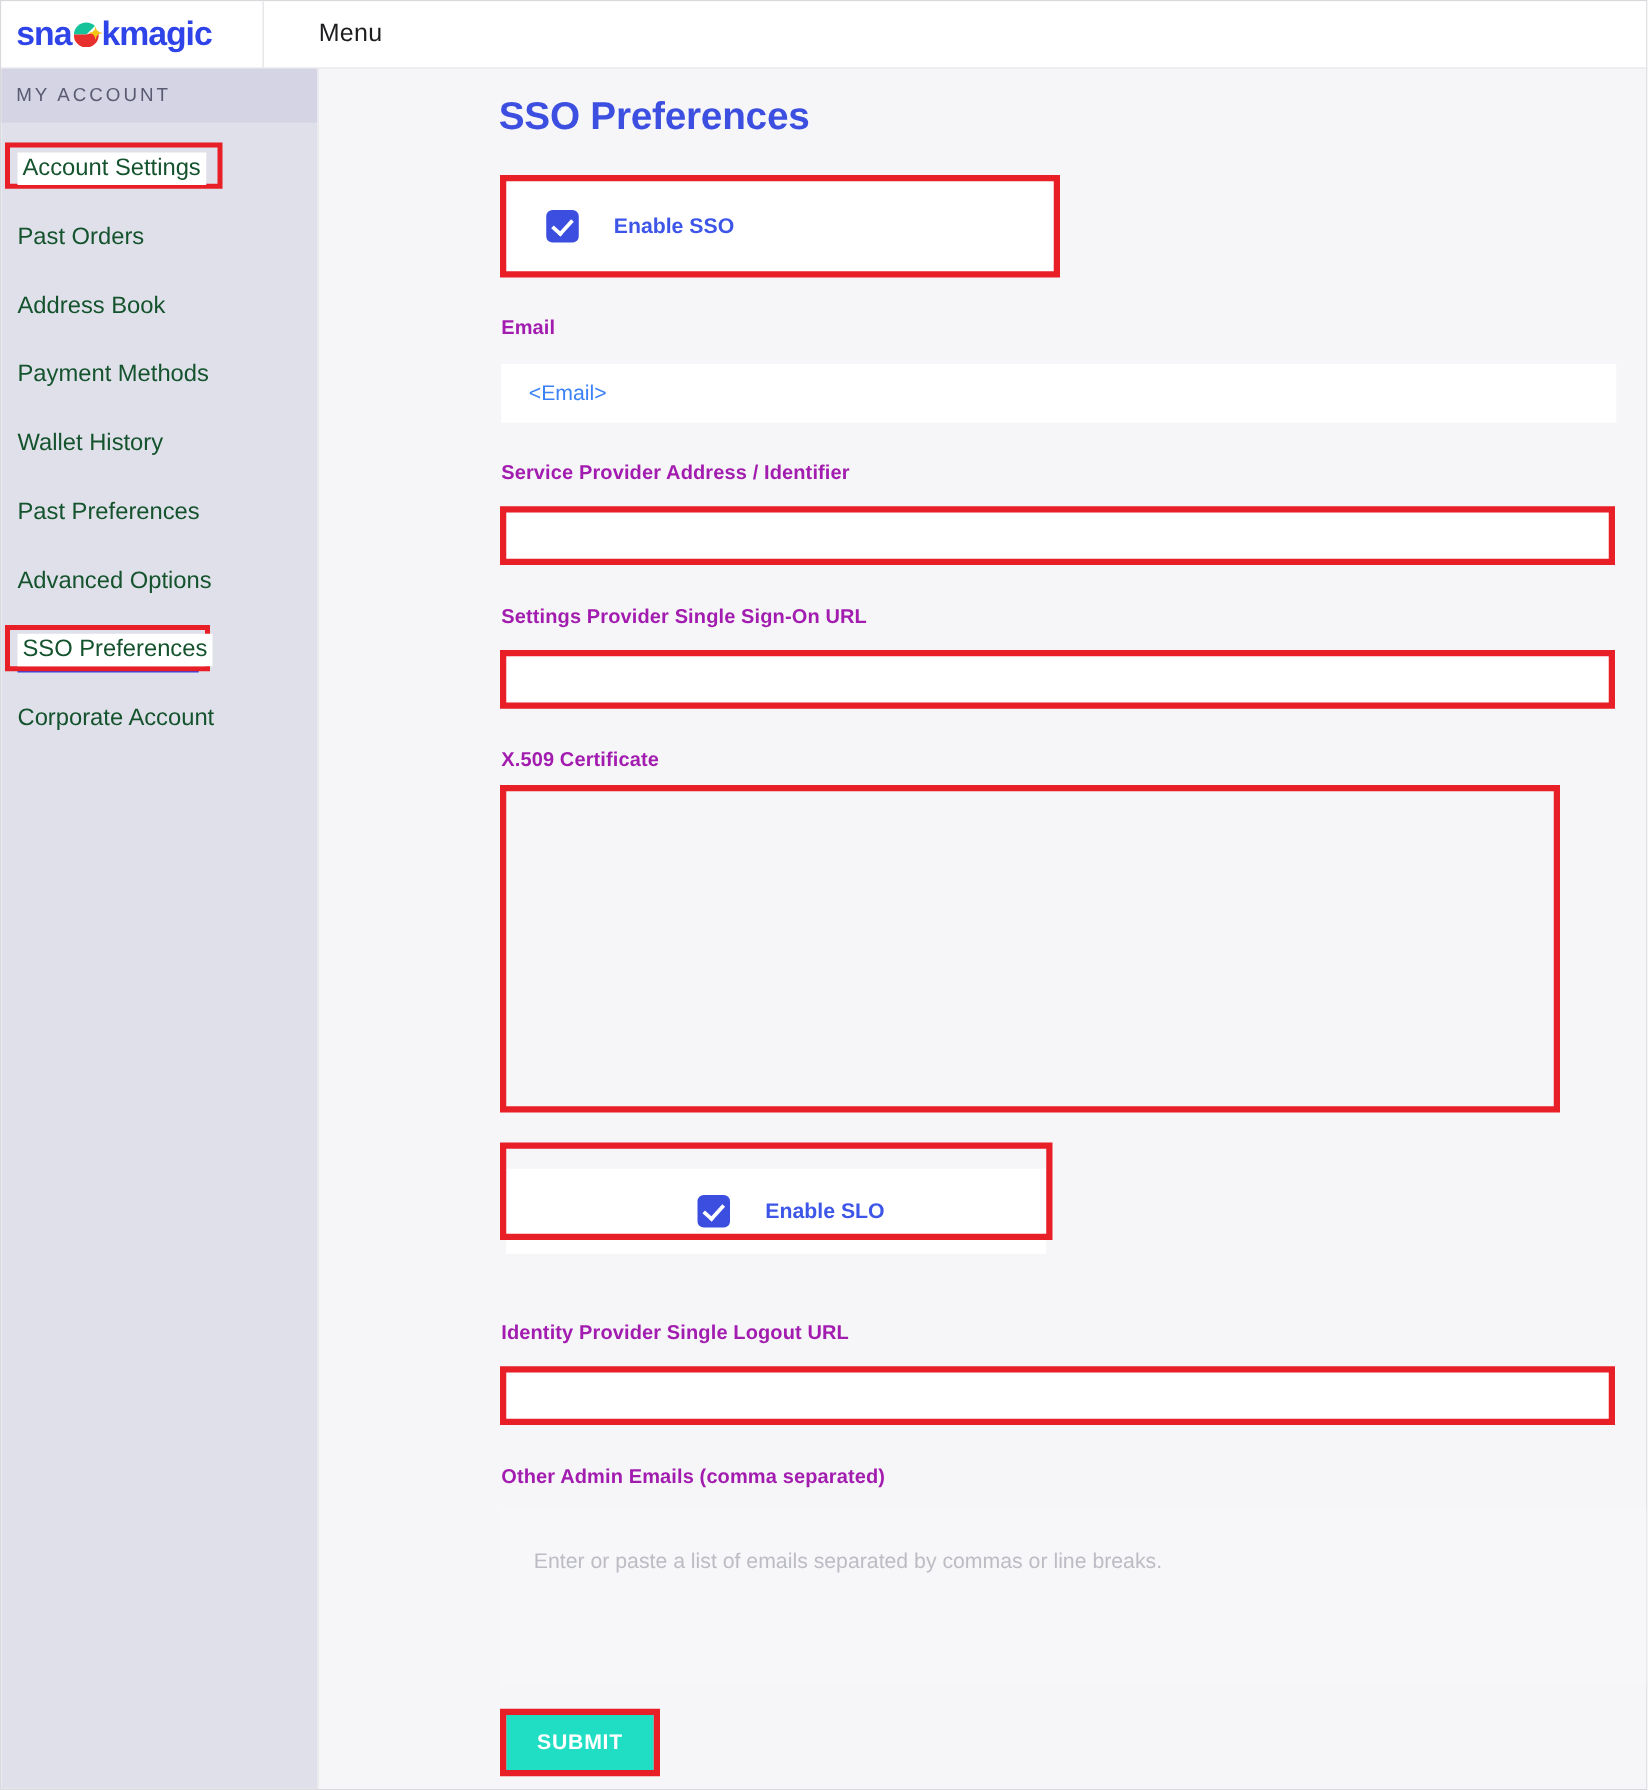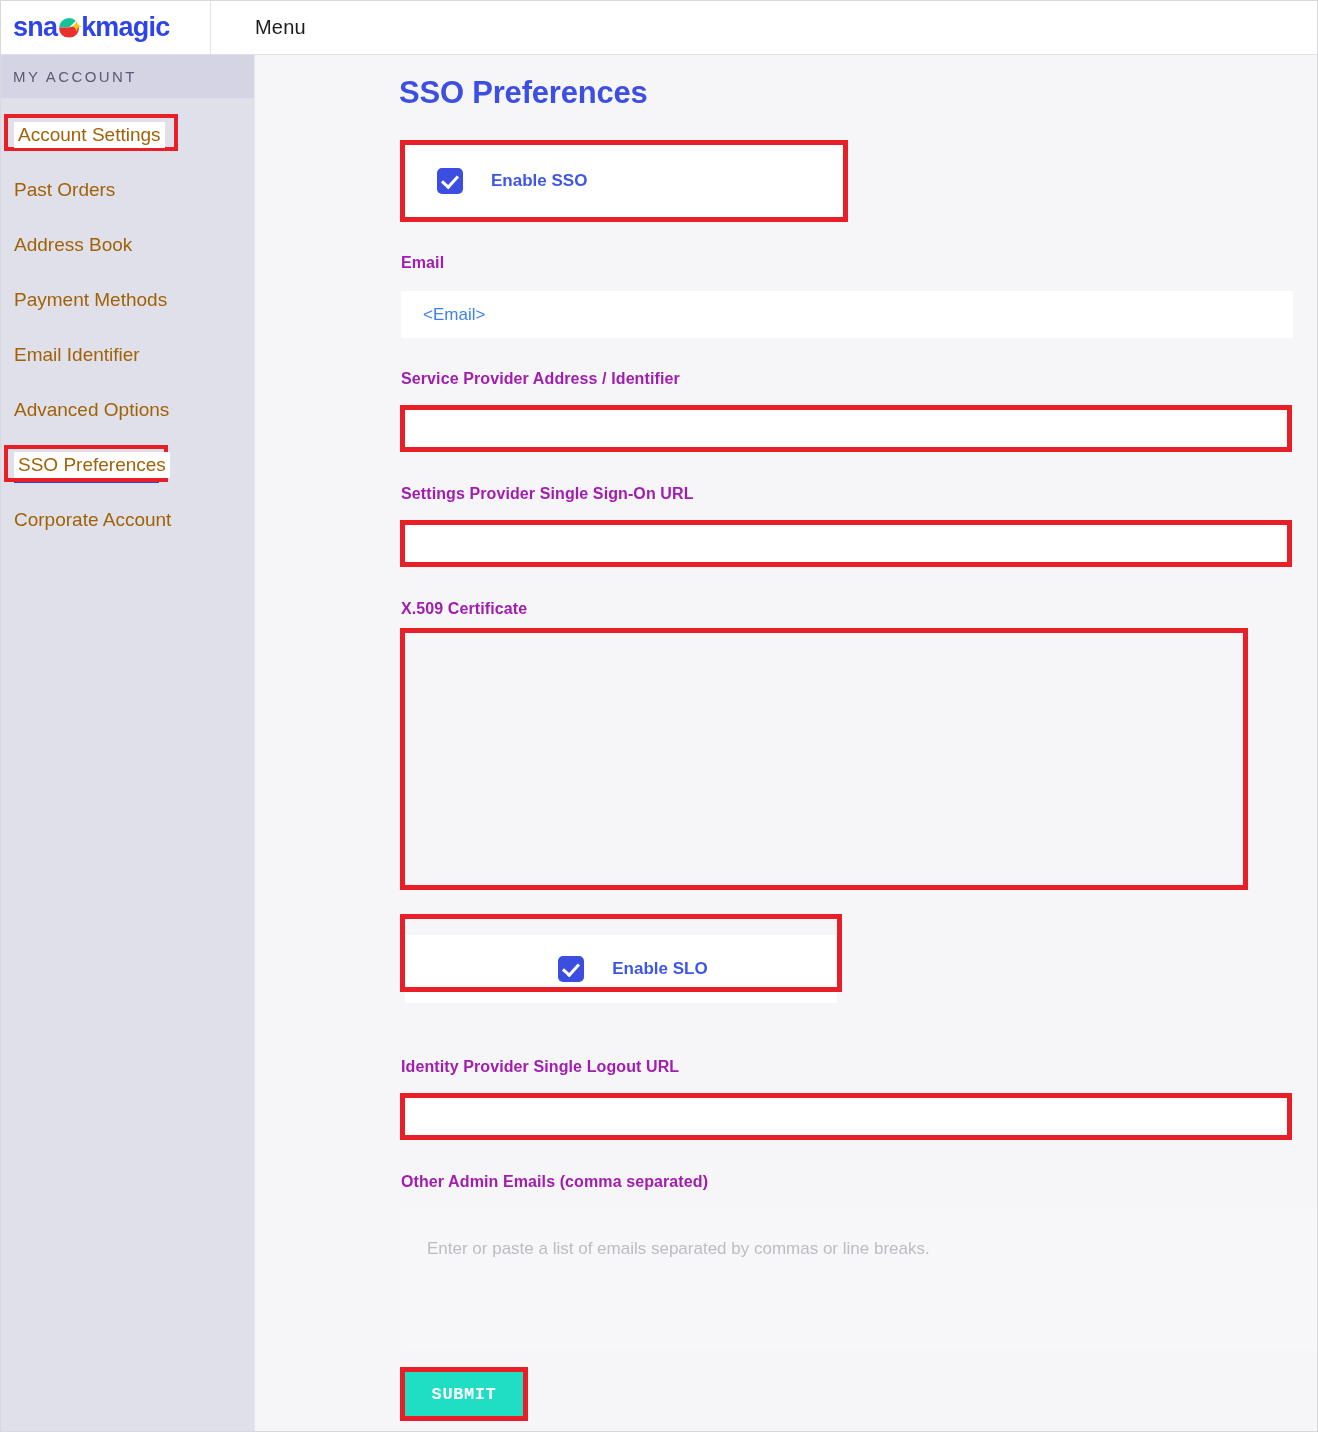--- a/index.html
+++ b/index.html
@@ -112,21 +112,21 @@
   .nav {
     padding-top: 9px;
   }
   .nav-item {
     position: relative;
     height: 55px;
     display: flex;
     align-items: center;
     padding-left: 13px;
     font-size: 19px;
-    color: #a16207;
+    color: #14532d;
     box-sizing: border-box;
   }
   .nav-item .label { position: relative; z-index: 2; }
   .nav-item.highlighted .label {
     background: #ffffff;
     padding: 2px 4px;
   }
   
   .nav-item.highlighted::after {
     content: "";
@@ -312,23 +312,26 @@
 
       <div class="nav-item">
         <span class="label">Address Book</span>
       </div>
 
       <div class="nav-item">
         <span class="label">Payment Methods</span>
       </div>
 
 
-
-      <div class="nav-item">
-        <span class="label">Email Identifier</span>
+      <div class="nav-item">
+        <span class="label">Wallet History</span>
+      </div>
+
+      <div class="nav-item">
+        <span class="label">Past Preferences</span>
       </div>
 
       <div class="nav-item">
         <span class="label">Advanced Options</span>
       </div>
 
       <div class="nav-item highlighted hl-sso active-underline">
         <span class="label">SSO Preferences</span>
       </div>
 
@@ -373,17 +376,17 @@
     <div class="field-label" style="position:absolute; left:146px; top:1003px;">Identity Provider Single Logout URL</div>
     <input class="text-input" type="text" style="left: 150px; top: 1043px; width: 882px; height: 37px;" value="">
     <div class="anno" style="left:145px; top:1038px; width:892px; height:47px;"></div>
 
     <div class="field-label" style="position:absolute; left:146px; top:1118px;">Other Admin Emails (comma separated)</div>
     <div class="emails-area-wrap" style="left:146px; top:1152px; width:1146px; height:142px;">
       <textarea class="emails-area" placeholder="Enter or paste a list of emails separated by commas or line breaks." style=""></textarea>
 
     </div>
 
-    <button class="submit-btn" style="left:150px; top:1317px; width:118px; height:44px;font-family:Liberation Mono, monospace;">SUBMIT</button>
+    <button class="submit-btn" style="left:150px; top:1317px; width:118px; height:44px;">SUBMIT</button>
     <div class="anno" style="left:145px; top:1312px; width:128px; height:54px;"></div>
 
   </div>
 </div>
 
 </body></html>

